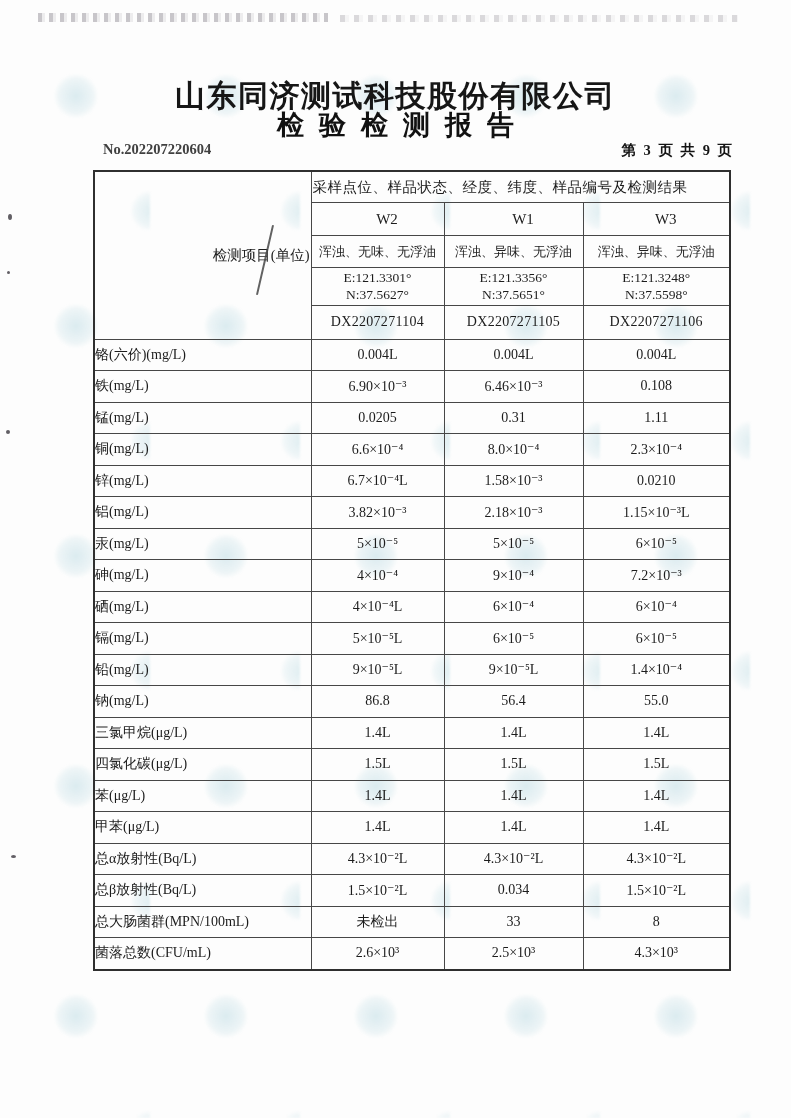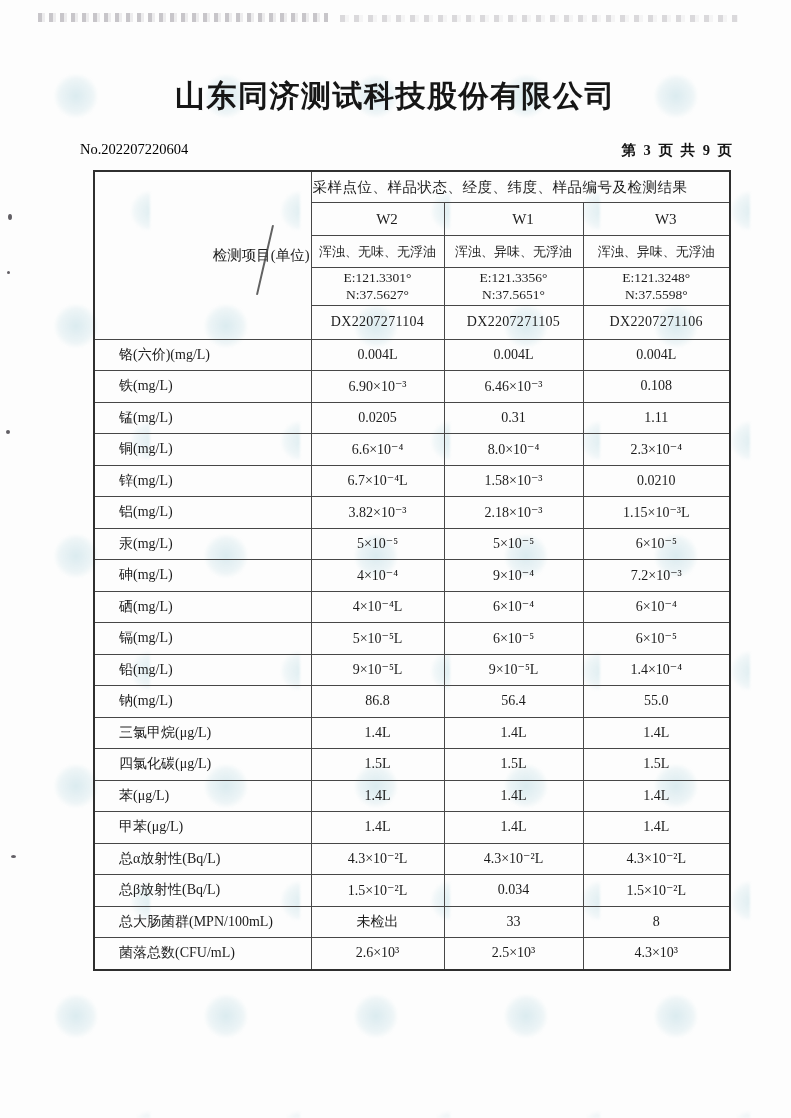--- a/index.html
+++ b/index.html
@@ -31,40 +31,40 @@
   .logo-icon{width:39px;height:39px;display:block;}
   .logo-text{margin-left:8px;font-family:"Liberation Sans","DejaVu Sans",sans-serif;}
   .logo-cn{font-size:23px;font-weight:bold;color:#3c3c3e;letter-spacing:1.5px;line-height:1.05;}
   .logo-en{font-size:9.5px;font-weight:bold;color:#636366;letter-spacing:1.6px;margin-top:2px;}
 
   
   .company-title{position:absolute;top:76px;left:0;width:100%;text-align:center;
     font-size:30px;font-weight:bold;letter-spacing:1.5px;color:#161616;}
   .report-title{position:absolute;top:107px;left:0;width:100%;text-align:center;
     font-size:27px;font-weight:bold;letter-spacing:15px;text-indent:15px;color:#111;}
-  .report-no{position:absolute;left:80px;top:141px;font-size:14.5px;font-weight:normal;color:#000000;}
+  .report-no{position:absolute;left:103px;top:141px;font-size:14.5px;font-weight:bold;color:#404040;}
   .page-info{position:absolute;right:57px;top:141px;font-size:14.5px;font-weight:bold;letter-spacing:2px;color:#141414;}
 
   
   .tablewrap{position:absolute;left:93px;top:170px;}
   table{border-collapse:collapse;table-layout:fixed;width:636px;border:2px solid #2f2f2f;}
   td{border:1px solid #474747;overflow:hidden;vertical-align:middle;}
   tr.hA td{height:28px;}
   tr.hB td{height:30px;}
   tr.hC td{height:29px;}
   tr.hD td{height:33px;}
   tr.hE td{height:31px;}
   tr.dr td{height:28.5px;}
   .c-corner{text-align:right;padding-left:12px;font-size:14.5px;}
   .c-spanhead{font-size:14.5px;letter-spacing:.5px;}
   .c-point{text-align:center;font-size:15px;padding-left:20px;}
   .c-state{text-align:center;font-size:13px;}
   .c-coord{text-align:center;font-size:13.5px;line-height:1.28;}
   .c-id{text-align:center;font-size:14px;letter-spacing:.3px;}
-  .c-item{text-align:left;padding-left:24px;font-size:14px;}
+  .c-item{text-align:left;padding-left:0;font-size:14px;}
   .c-val{text-align:center;font-size:14px;}
 
   
   .slash-mark{position:absolute;left:264px;top:224px;width:2px;height:72px;
     background:#474747;border-radius:1px;transform:rotate(13deg);opacity:.85;}
 </style>
 </head>
 <body>
 
 <div class="page">
@@ -72,20 +72,21 @@
   <div class="watermark"></div>
   <div class="scan-a"></div>
   <div class="scan-b"></div>
   <div class="speck" style="left:8px;top:214px;width:4px;height:6px;"></div>
   <div class="speck" style="left:7px;top:271px;width:3px;height:3px;"></div>
   <div class="speck" style="left:6px;top:430px;width:4px;height:4px;"></div>
   <div class="speck" style="left:11px;top:855px;width:5px;height:3px;"></div>
 
 
   <div class="company-title">山东同济测试科技股份有限公司</div>
+  <div class="report-title">检验检测报告</div>
   <div class="report-no">No.202207220604</div>
   <div class="page-info">第 3 页 共 9 页</div>
 
   <div class="tablewrap">
     <table>
       <colgroup>
           <col style="width:217px">
           <col style="width:133px">
           <col style="width:139px">
           <col style="width:147px">

